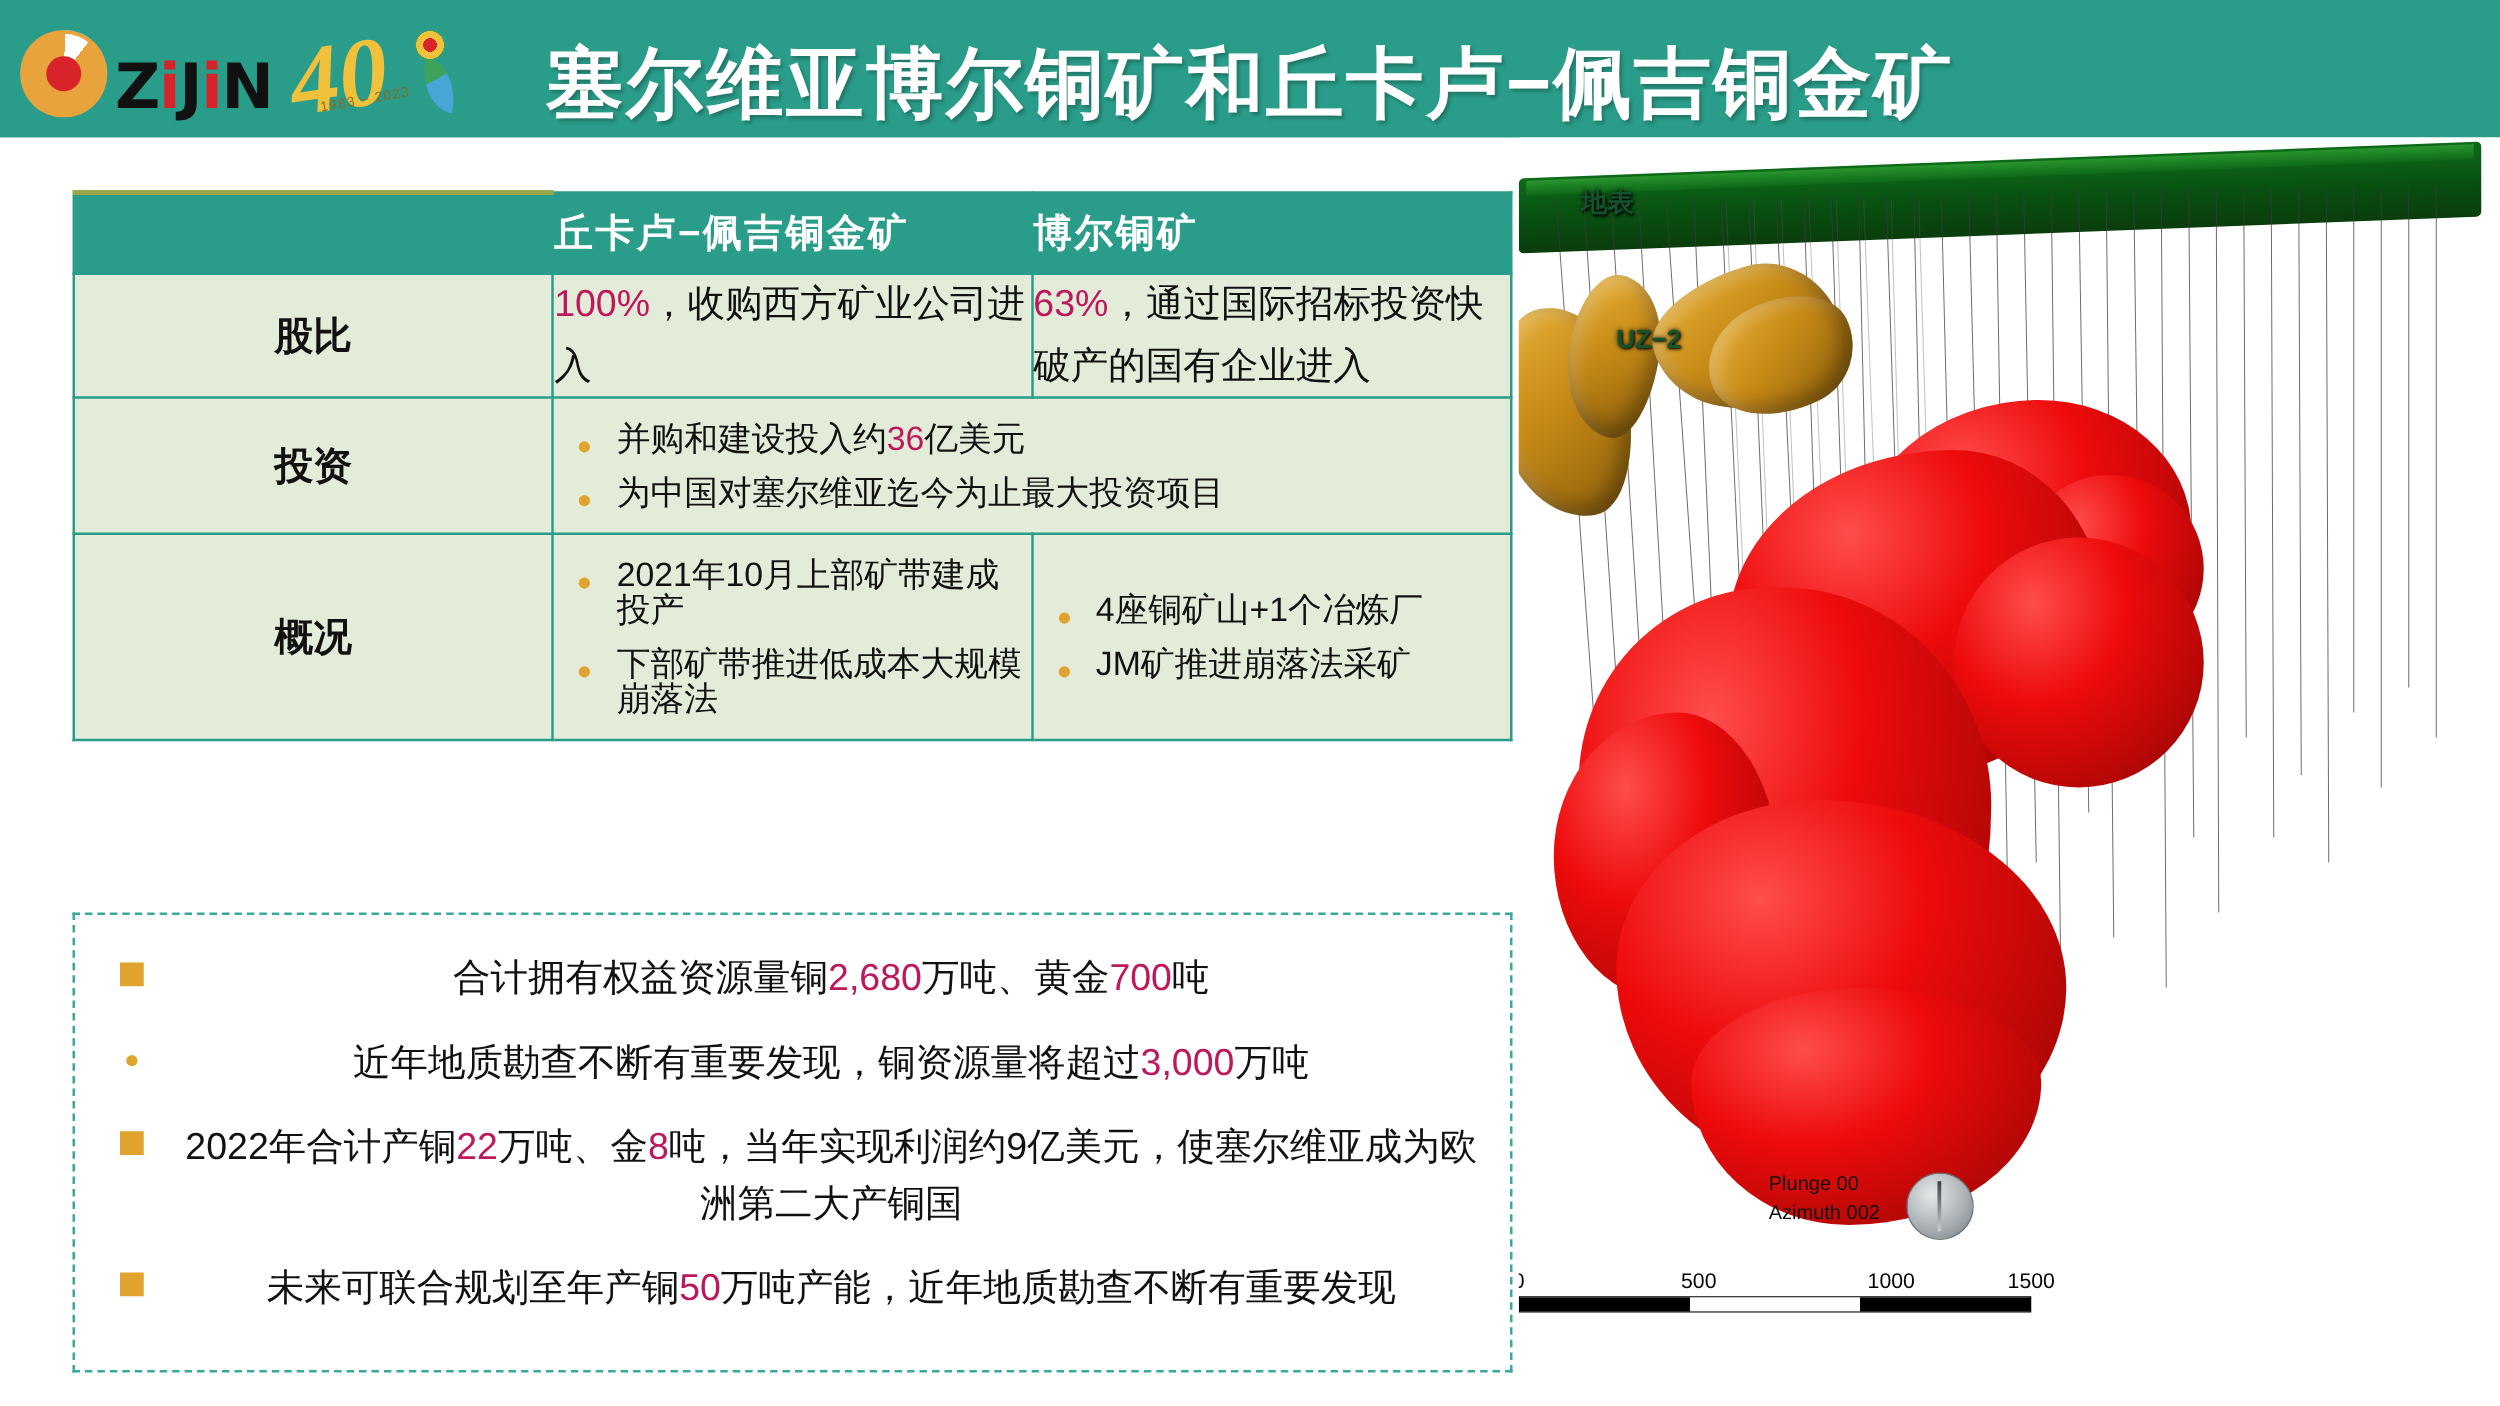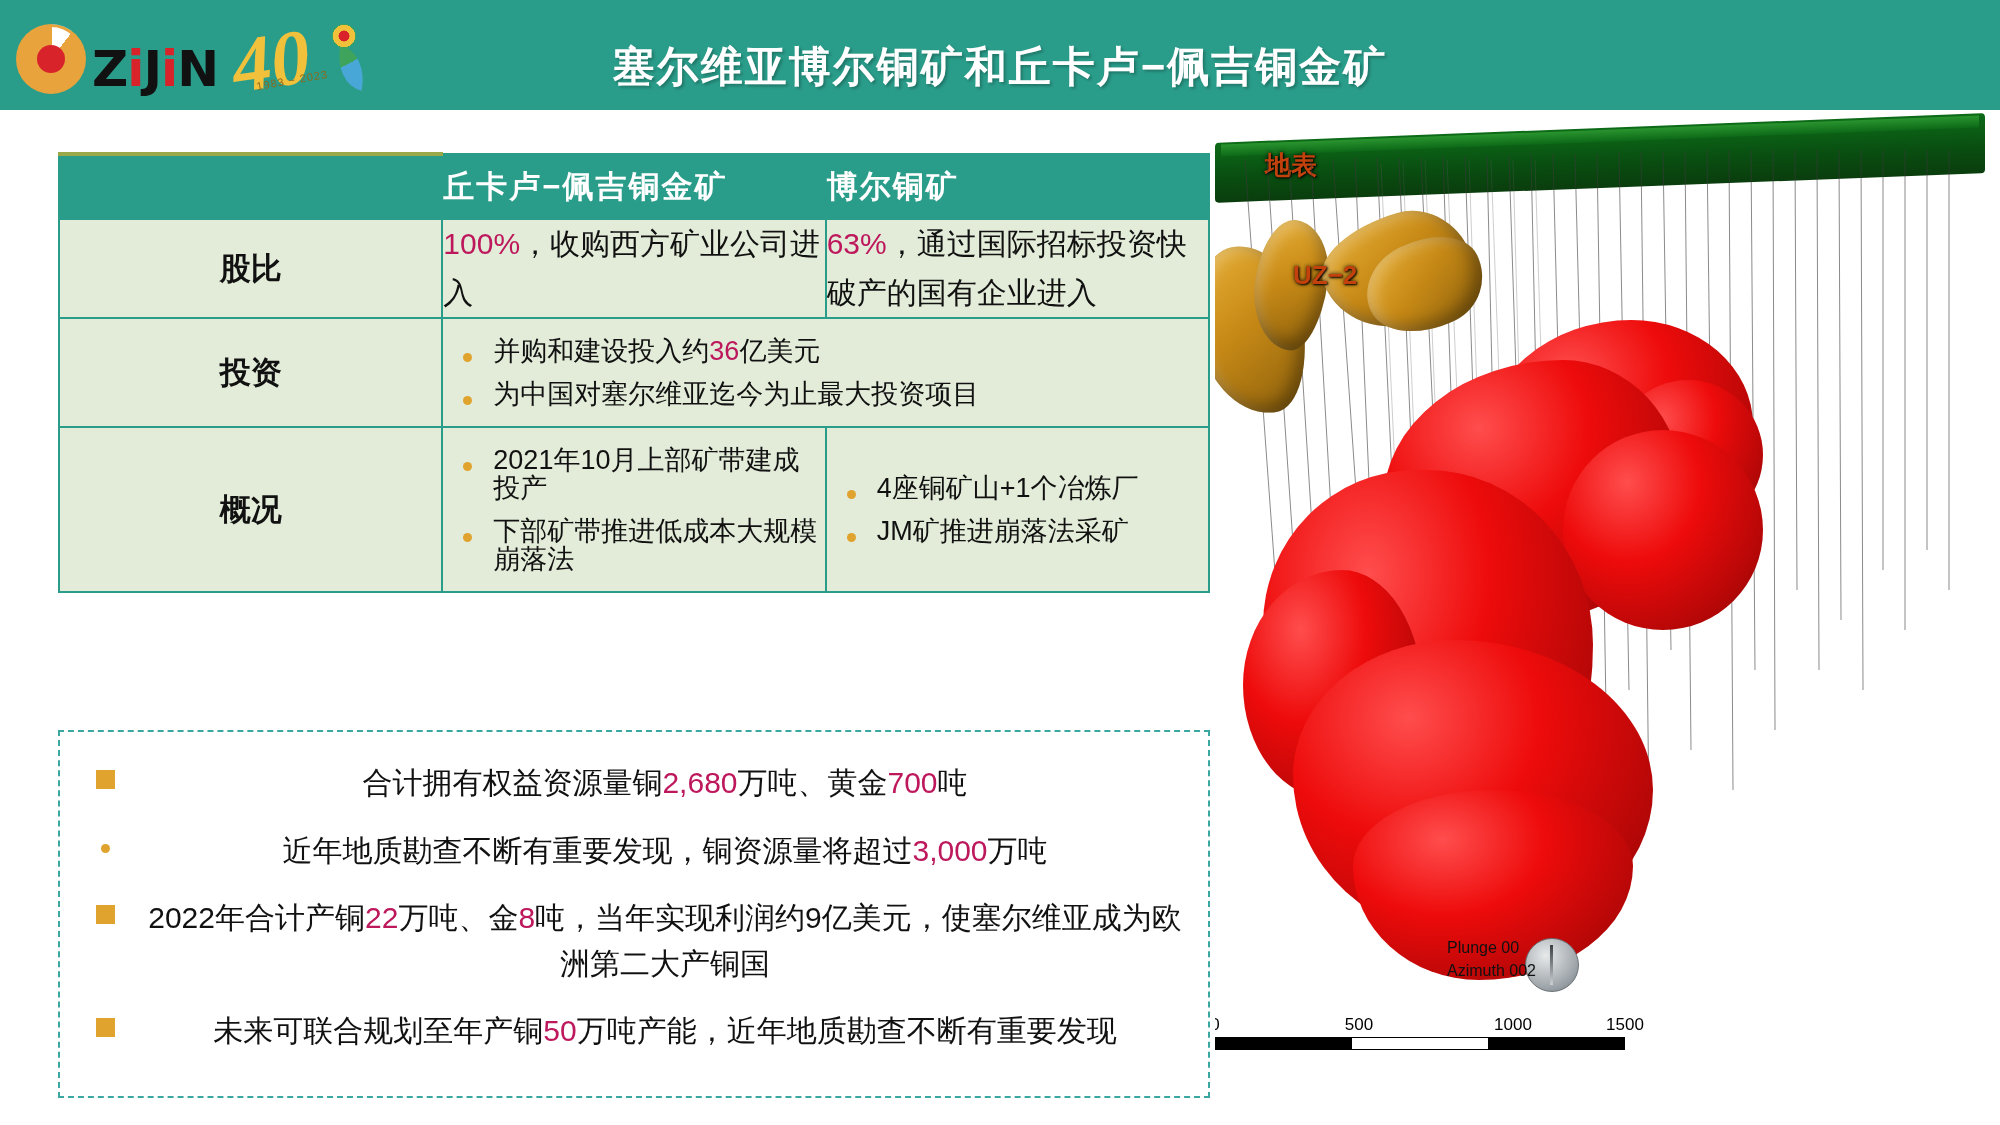--- a/index.html
+++ b/index.html
@@ -59,21 +59,21 @@
     border-radius:0 100% 0 100%;
     transform:rotate(12deg);
   }
   .anniv-ball{
     position:absolute;left:100px;top:12px;width:24px;height:24px;border-radius:50%;
     background:radial-gradient(circle at 50% 50%,#d8232a 0 32%, #f2c13c 33% 65%, #3fa45b 66% 100%);
   }
   .header-title{
     position:absolute;left:0;top:0;width:2000px;height:134px;
     display:flex;align-items:center;justify-content:center;
-    color:#ffffff;font-size:42px;font-weight:bold;letter-spacing:2px;
+    color:#ffffff;font-size:62px;font-weight:bold;letter-spacing:2px;
     text-shadow:2px 2px 3px rgba(0,0,0,.25);
     pointer-events:none;
   }
 
   
   .left-panel{position:absolute;left:0;top:110px;width:1215px;height:1015px;}
 
   .tbl{
     position:absolute;left:58px;top:42px;width:1152px;
     border-collapse:collapse;table-layout:fixed;
@@ -130,21 +130,21 @@
     background:linear-gradient(180deg,#0d6b18 0%, #094f11 55%, #0a3d0d 100%);
     transform:skewY(-2.2deg);
     border-radius:4px;
   }
   .surface-hi{
     position:absolute;left:6px;top:20px;width:758px;height:12px;
     background:linear-gradient(180deg,#2f9c33,#0d6b18);
     transform:skewY(-2.2deg);opacity:.85;
   }
   .lbl{
-    position:absolute;color:#c2410c;font-size:26px;font-weight:bold;
+    position:absolute;color:#14532d;font-size:21px;font-weight:bold;
     text-shadow:0 0 4px rgba(0,0,0,.85),1px 1px 2px rgba(0,0,0,.9);
     white-space:nowrap;
   }
 
   
   .holes{position:absolute;left:0;top:40px;width:785px;height:760px;}
 
   
   .uz{
     position:absolute;background:
@@ -191,21 +191,21 @@
     position:absolute;left:310px;top:828px;width:52px;height:52px;border-radius:50%;
     background:radial-gradient(circle at 38% 32%,#e7e9ea,#9aa1a6 70%,#6d7478 100%);
     border:1px solid #6b7276;
   }
   .compass:after{
     content:"";position:absolute;left:24px;top:6px;width:3px;height:40px;
     background:linear-gradient(180deg,#3a3f42,#c9cfd2);
   }
   .compass-text{
     position:absolute;left:200px;top:826px;font-size:16px;color:#111;
-    line-height:1.45;text-align:left;white-space:nowrap;margin-left:32px;
+    line-height:1.45;text-align:left;white-space:nowrap;
   }
 </style>
 </head>
 <body>
 
 <div class="header">
   <div class="logo-wrap">
     <div class="zj-mark">
       <div class="zj-ring"></div>
       <div class="zj-dot"></div>

